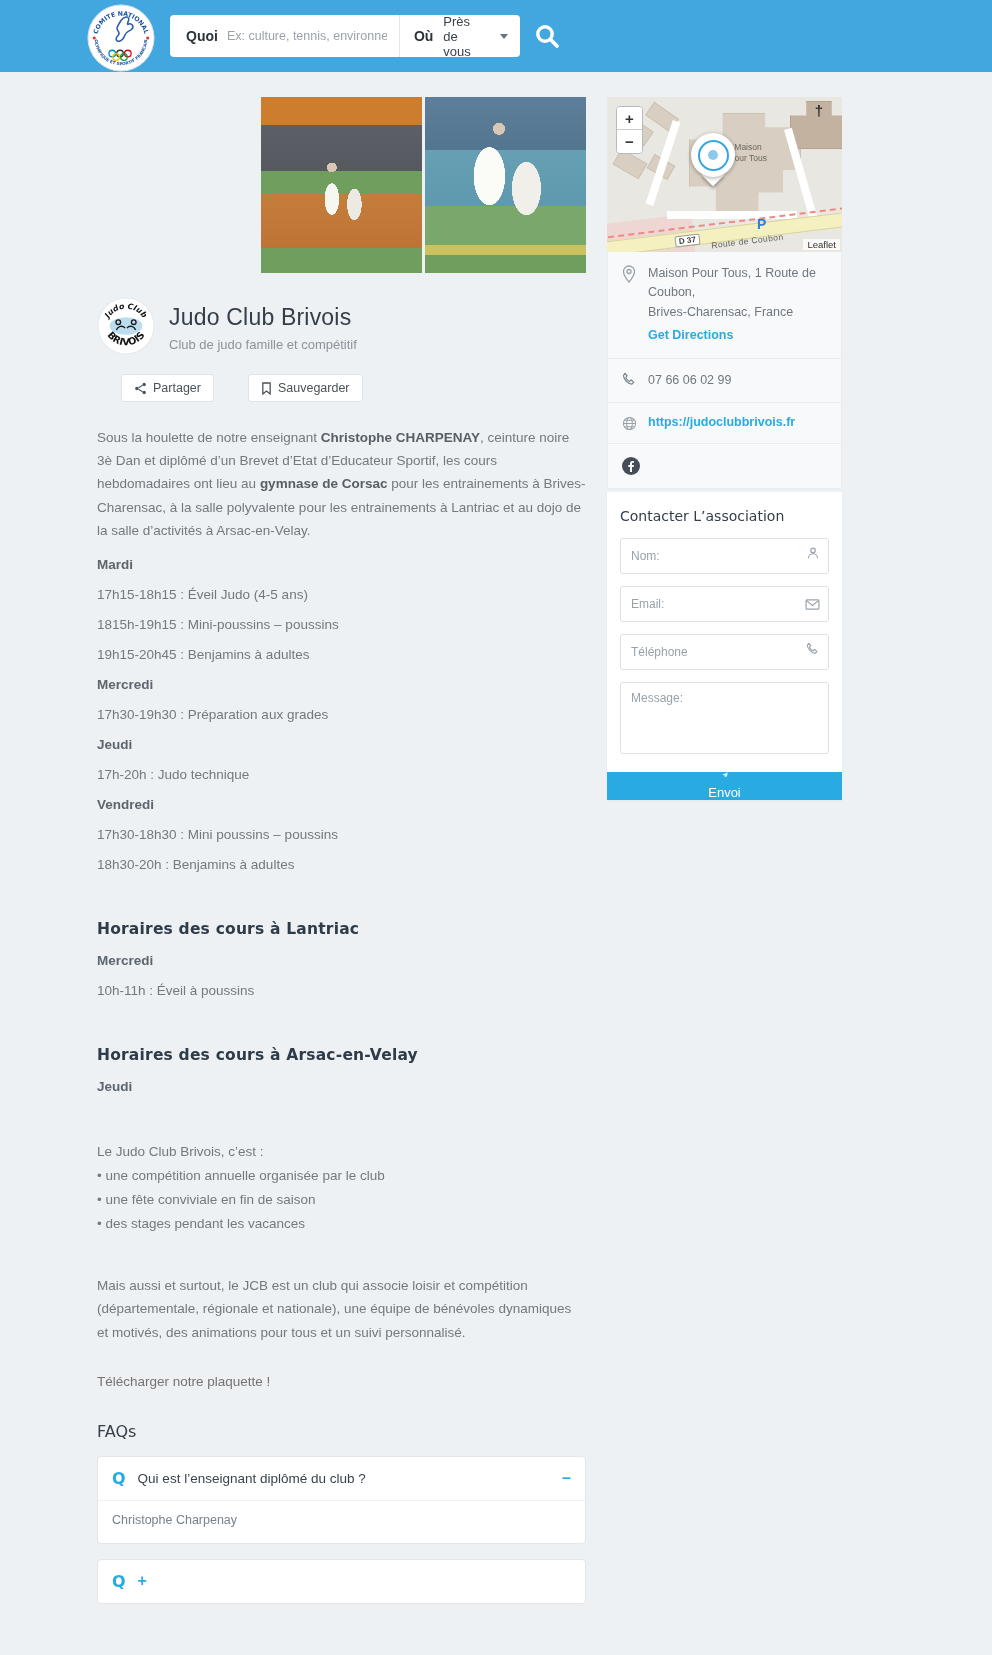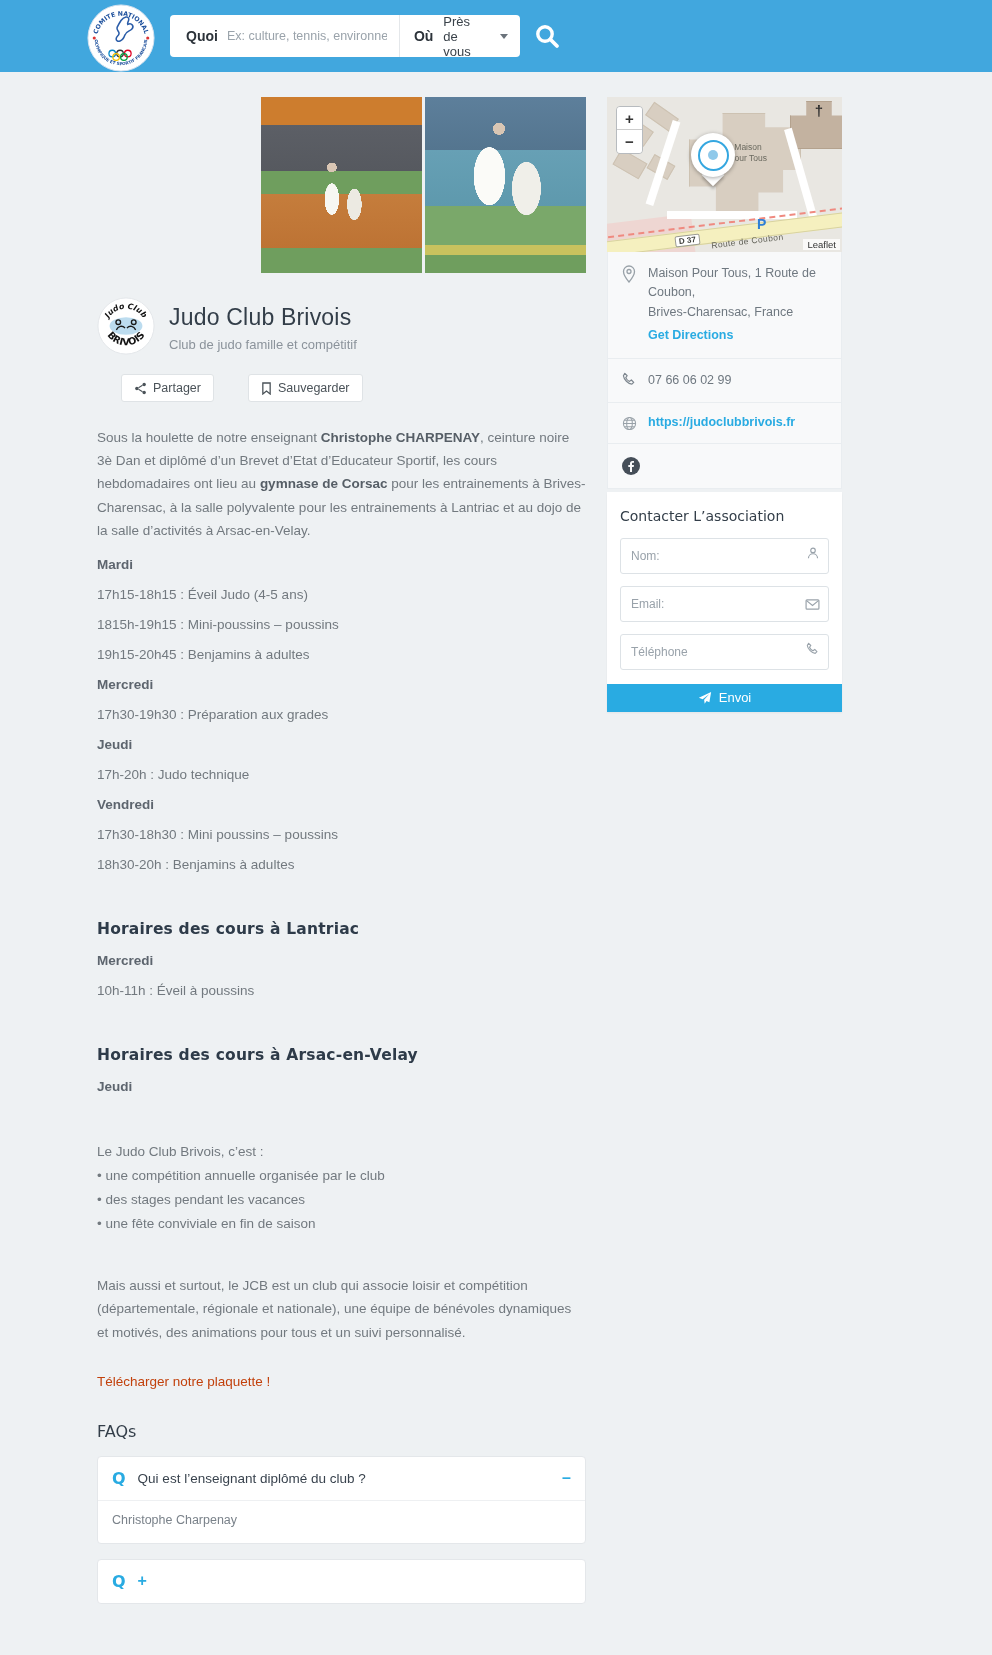--- a/index.html
+++ b/index.html
@@ -60,21 +60,21 @@
 
   
   .intro { margin-top:24px; font-size:13.5px; line-height:1.72; color:#72797f; }
   .intro strong { color:#565e66; }
   h2.section { margin-top:34px; font-family:"DejaVu Sans", sans-serif; font-size:15.5px; color:#2e3b49; letter-spacing:.2px; }
   h2.section.gap-lg { margin-top:48px; }
   .sched-day { margin-top:15px; font-size:13.5px; font-weight:bold; color:#5d656e; }
   .sched-slot { margin-top:15px; font-size:13.5px; color:#72797f; }
   .tight-block { margin-top:46px; font-size:13.5px; line-height:1.78; color:#72797f; }
   .outro { margin-top:38px; font-size:13.5px; line-height:1.72; color:#72797f; }
-  .download { display:inline-block; margin-top:30px; font-size:13.5px; color:#c2410c; text-decoration:none; cursor:pointer; }
+  .download { display:inline-block; margin-top:30px; font-size:13.5px; color:#737373; text-decoration:none; cursor:pointer; }
   .faqs-title { margin-top:32px; font-family:"DejaVu Sans", sans-serif; font-size:16px; font-weight:500; color:#333e49; }
 
   .faq-card { margin-top:15px; background:#fff; border:1px solid #e4e7ea; border-radius:4px; }
   .faq-q { display:flex; align-items:center; gap:12px; padding:12px 14px; cursor:pointer; }
   .faq-qicon { font-family:"DejaVu Sans", sans-serif; font-weight:bold; font-size:16px; color:#29abe2; }
   .faq-qtext { font-size:13.5px; color:#39434e; flex:1; }
   .faq-toggle { font-size:16px; font-weight:bold; color:#29abe2; cursor:pointer; }
   .faq-a { border-top:1px solid #eef0f2; padding:12px 14px 16px; font-size:12.5px; color:#7a828a; }
 
   
@@ -111,21 +111,21 @@
   .icell { flex:0 0 16px; display:flex; justify-content:center; padding-top:1px; }
 
   
   .form-card { margin-top:3px; background:#fff; box-shadow:0 1px 2px rgba(0,0,0,.05); padding:16px 13px 0; }
   .form-title { font-family:"DejaVu Sans", sans-serif; font-size:14px; font-weight:500; color:#333e49; margin-bottom:14px; }
   .field { position:relative; margin-bottom:12px; }
   .field input { width:100%; height:36px; border:1px solid #dde2e6; border-radius:3px; padding:0 28px 0 10px; font-size:12px; color:#4a525a; font-family:inherit; outline:none; background:#fff; }
   .field textarea { width:100%; height:72px; border:1px solid #dde2e6; border-radius:3px; padding:8px 10px; font-size:12px; color:#4a525a; font-family:inherit; outline:none; resize:none; background:#fff; }
   .field input::placeholder, .field textarea::placeholder { color:#99a2aa; }
   .field .ficon { position:absolute; right:9px; top:8px; }
-  .send-btn { display:flex; align-items:center; justify-content:center; gap:7px; width:calc(100% + 26px); margin:14px -13px 0; height:28px; background:#29abe2; color:#fff; border:0; font-size:13px; cursor:pointer; font-family:inherit; }
+  .send-btn { display:flex; align-items:center; justify-content:center; gap:7px; width:calc(100% + 26px); margin:14px -13px 0; height:28px; background:#29abe2; color:#fff; border:0; font-size:13px; cursor:pointer; font-family:inherit;flex-direction:column; }
 </style>
 </head>
 <body>
 
 <div class="topbar">
   <div class="logo-badge">
     <svg viewBox="0 0 72 72" width="70" height="70">
       <circle cx="36" cy="36" r="34" fill="#ffffff" stroke="#d7e2ee"></circle>
       <defs>
         <path id="arcT" d="M11 38 a25 25 0 0 1 50 0"></path>
@@ -243,22 +243,22 @@
     <h2 class="section gap-lg">Horaires des cours à Lantriac</h2>
     <p class="sched-day">Mercredi</p>
     <p class="sched-slot">10h-11h : Éveil à poussins</p>
 
     <h2 class="section gap-lg">Horaires des cours à Arsac-en-Velay</h2>
     <p class="sched-day">Jeudi</p>
 
     <div class="tight-block">
       <div>Le Judo Club Brivois, c’est :</div>
       <div>• une compétition annuelle organisée par le club</div>
+      <div>• une fête conviviale en fin de saison</div>
       <div>• des stages pendant les vacances</div>
-      <div>• une fête conviviale en fin de saison</div>
     </div>
 
     <p class="outro">Mais aussi et surtout, le JCB est un club qui associe loisir et compétition (départementale, régionale et nationale), une équipe de bénévoles dynamiques et motivés, des animations pour tous et un suivi personnalisé.</p>
 
     <a class="download">Télécharger notre plaquette !</a>
 
     <h3 class="faqs-title">FAQs</h3>
 
     <div class="faq-card">
       <div class="faq-q">
@@ -379,20 +379,23 @@
         </span>
       </div>
       <div class="field">
         <input type="text" placeholder="Téléphone" style="">
         <span class="ficon">
           <svg width="14" height="14" viewBox="0 0 16 16">
               <path d="M3 1.5l2.5 2.5-1.5 2c.8 1.8 2.2 3.2 4 4l2-1.5 2.5 2.5-2 2c-4-.5-8.5-5-9-9z" fill="none" stroke="#9aa3ab" stroke-width="1.3" stroke-linejoin="round"></path>
             </svg>
         </span>
       </div>
+      <div class="field">
+        <textarea placeholder="Message:" style=""></textarea>
+      </div>
       <button class="send-btn">
         <svg width="14" height="14" viewBox="0 0 16 16">
             <path d="M15 1L1 7.6l4.3 1.7L13 3.5 7 10l.6 4.5 2.2-3 3.2 1.3z" fill="#ffffff"></path>
           </svg>
         <span>Envoi</span>
       </button>
     </div>
   </div>
 </div>
 

